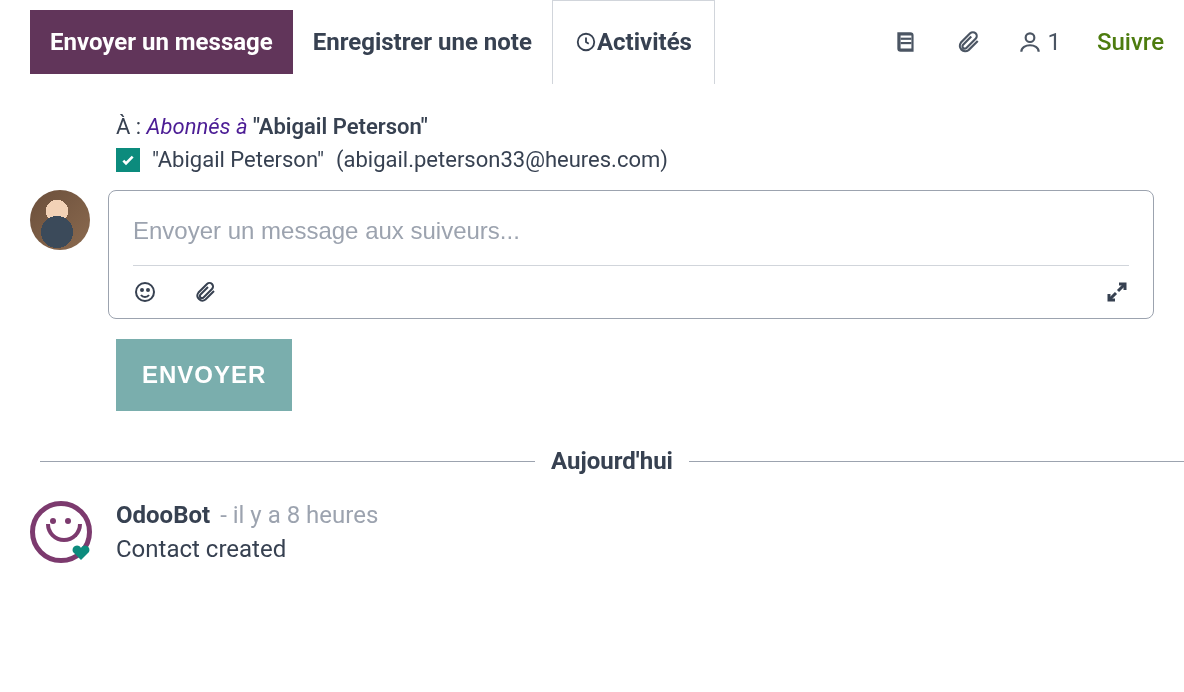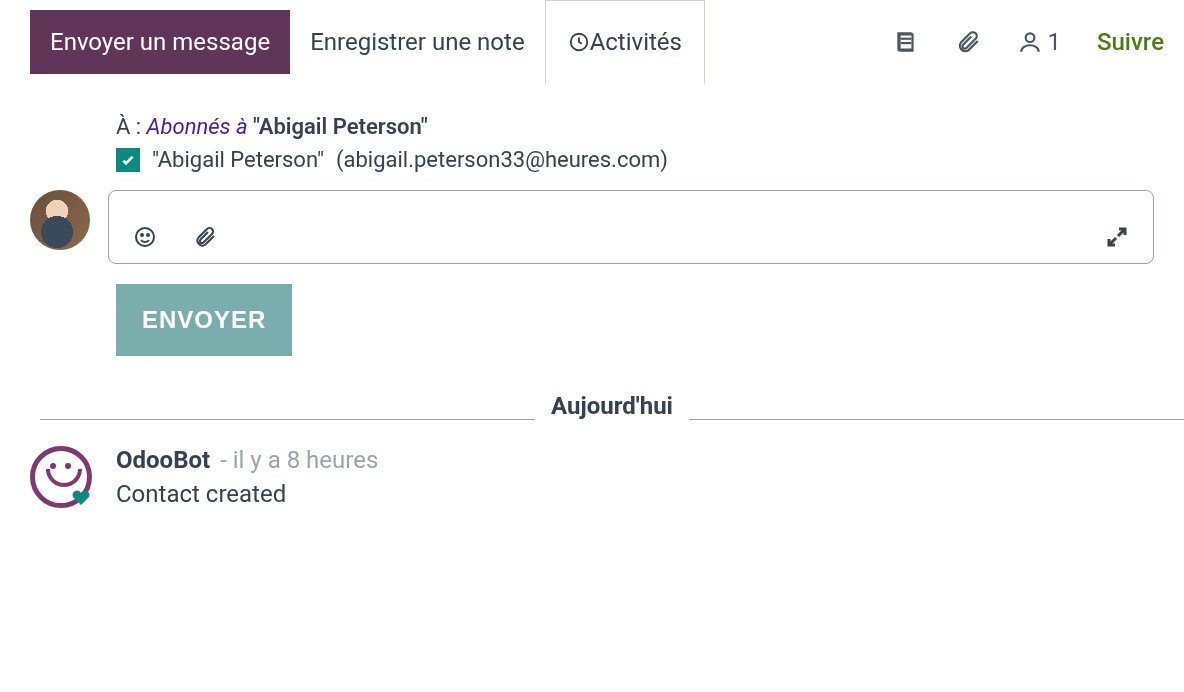--- a/index.html
+++ b/index.html
@@ -13,21 +13,21 @@
   }
   .tabs {
     display: flex;
     align-items: center;
     border-bottom: 1px solid transparent;
     padding-left: 30px;
     height: 84px;
   }
   .tab {
     font-size: 24px;
-    font-weight: 400;
+    font-weight: 700;
     padding: 18px 20px;
     cursor: pointer;
     color: #374151;
   }
   .tab.active {
     background: #61355a;
     color: #fff;
   }
   .tab.boxed {
     border: 1px solid #d1d5db;
@@ -143,21 +143,21 @@
     color: #fff;
     border: none;
     padding: 22px 26px;
     font-size: 24px;
     font-weight: 600;
     letter-spacing: 1px;
     cursor: pointer;
   }
   .divider {
     display: flex;
-    align-items: flex-end;
+    align-items: center;
     margin-top: 36px;
     padding-left: 40px;
   }
   .divider::before, .divider::after {
     content: "";
     flex: 1;
     height: 1px;
     background: #9ca3af;
   }
   .divider-label {
@@ -262,20 +262,21 @@
           </svg>
       </div>
       <span>"Abigail Peterson"</span>
       <span>(abigail.peterson33@heures.com)</span>
     </div>
   </div>
 
   <div class="compose-row">
     <div class="avatar"></div>
     <div class="compose-box">
+      <input class="compose-input" placeholder="Envoyer un message aux suiveurs..." style="">
       <div class="compose-toolbar">
         <svg viewBox="0 0 24 24" fill="none" stroke="currentColor" stroke-width="2">
             <circle cx="12" cy="12" r="9"></circle>
             <circle cx="9" cy="10" r="1" fill="currentColor"></circle>
             <circle cx="15" cy="10" r="1" fill="currentColor"></circle>
             <path d="M8 15c1 1.5 2.5 2 4 2s3-.5 4-2"></path>
           </svg>
         <svg viewBox="0 0 24 24" fill="none" stroke="currentColor" stroke-width="2">
             <path d="M21 11l-8.5 8.5a5 5 0 0 1-7-7L14 4a3.5 3.5 0 0 1 5 5l-8.5 8.5a2 2 0 0 1-3-3L15 7"></path>
           </svg>

